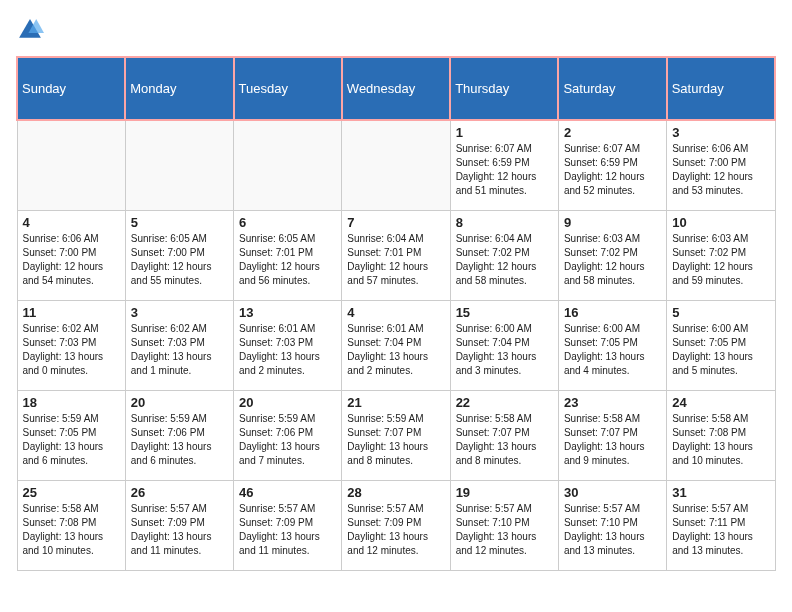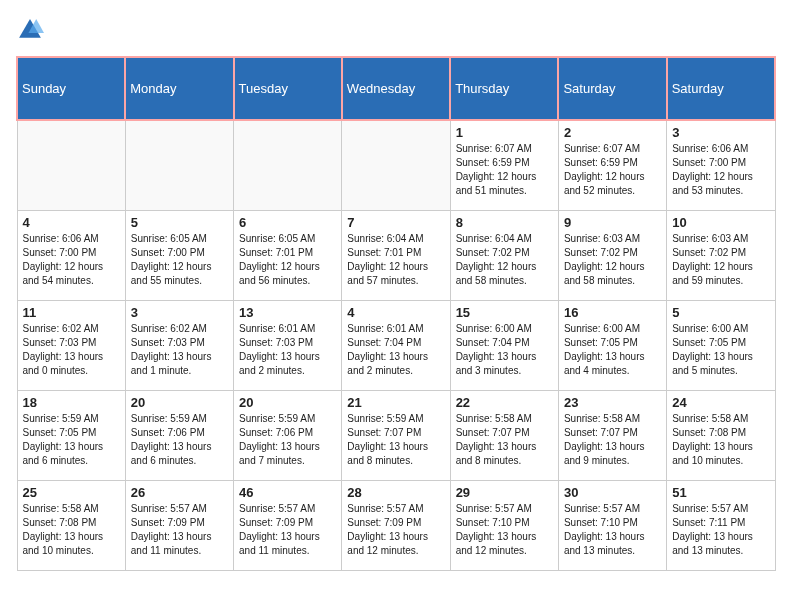--- a/index.html
+++ b/index.html
@@ -327,35 +327,35 @@
 and 11 minutes.</div>
         </td>
         <td>
           <span class="day-num">28</span>
           <div class="day-info" style="white-space: pre-line;">Sunrise: 5:57 AM
 Sunset: 7:09 PM
 Daylight: 13 hours
 and 12 minutes.</div>
         </td>
         <td>
-          <span class="day-num">29</span>
+          <span class="day-num">19</span>
           <div class="day-info" style="white-space: pre-line;">Sunrise: 5:57 AM
 Sunset: 7:10 PM
 Daylight: 13 hours
 and 12 minutes.</div>
         </td>
         <td>
           <span class="day-num">30</span>
           <div class="day-info" style="white-space: pre-line;">Sunrise: 5:57 AM
 Sunset: 7:10 PM
 Daylight: 13 hours
 and 13 minutes.</div>
         </td>
         <td>
-          <span class="day-num">51</span>
+          <span class="day-num">31</span>
           <div class="day-info" style="white-space: pre-line;">Sunrise: 5:57 AM
 Sunset: 7:11 PM
 Daylight: 13 hours
 and 13 minutes.</div>
         </td>
       </tr>
     </tbody>
 </table>
 
 </body></html>

